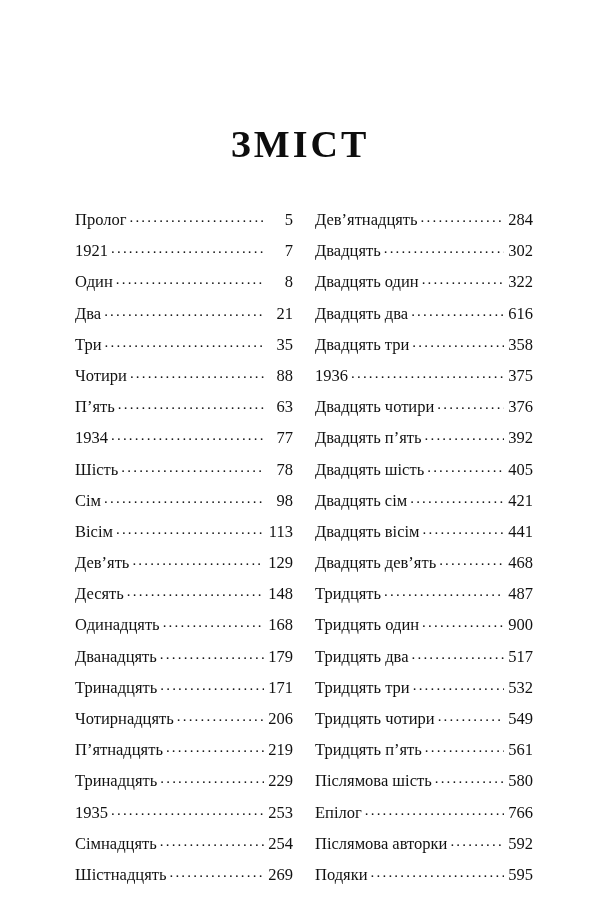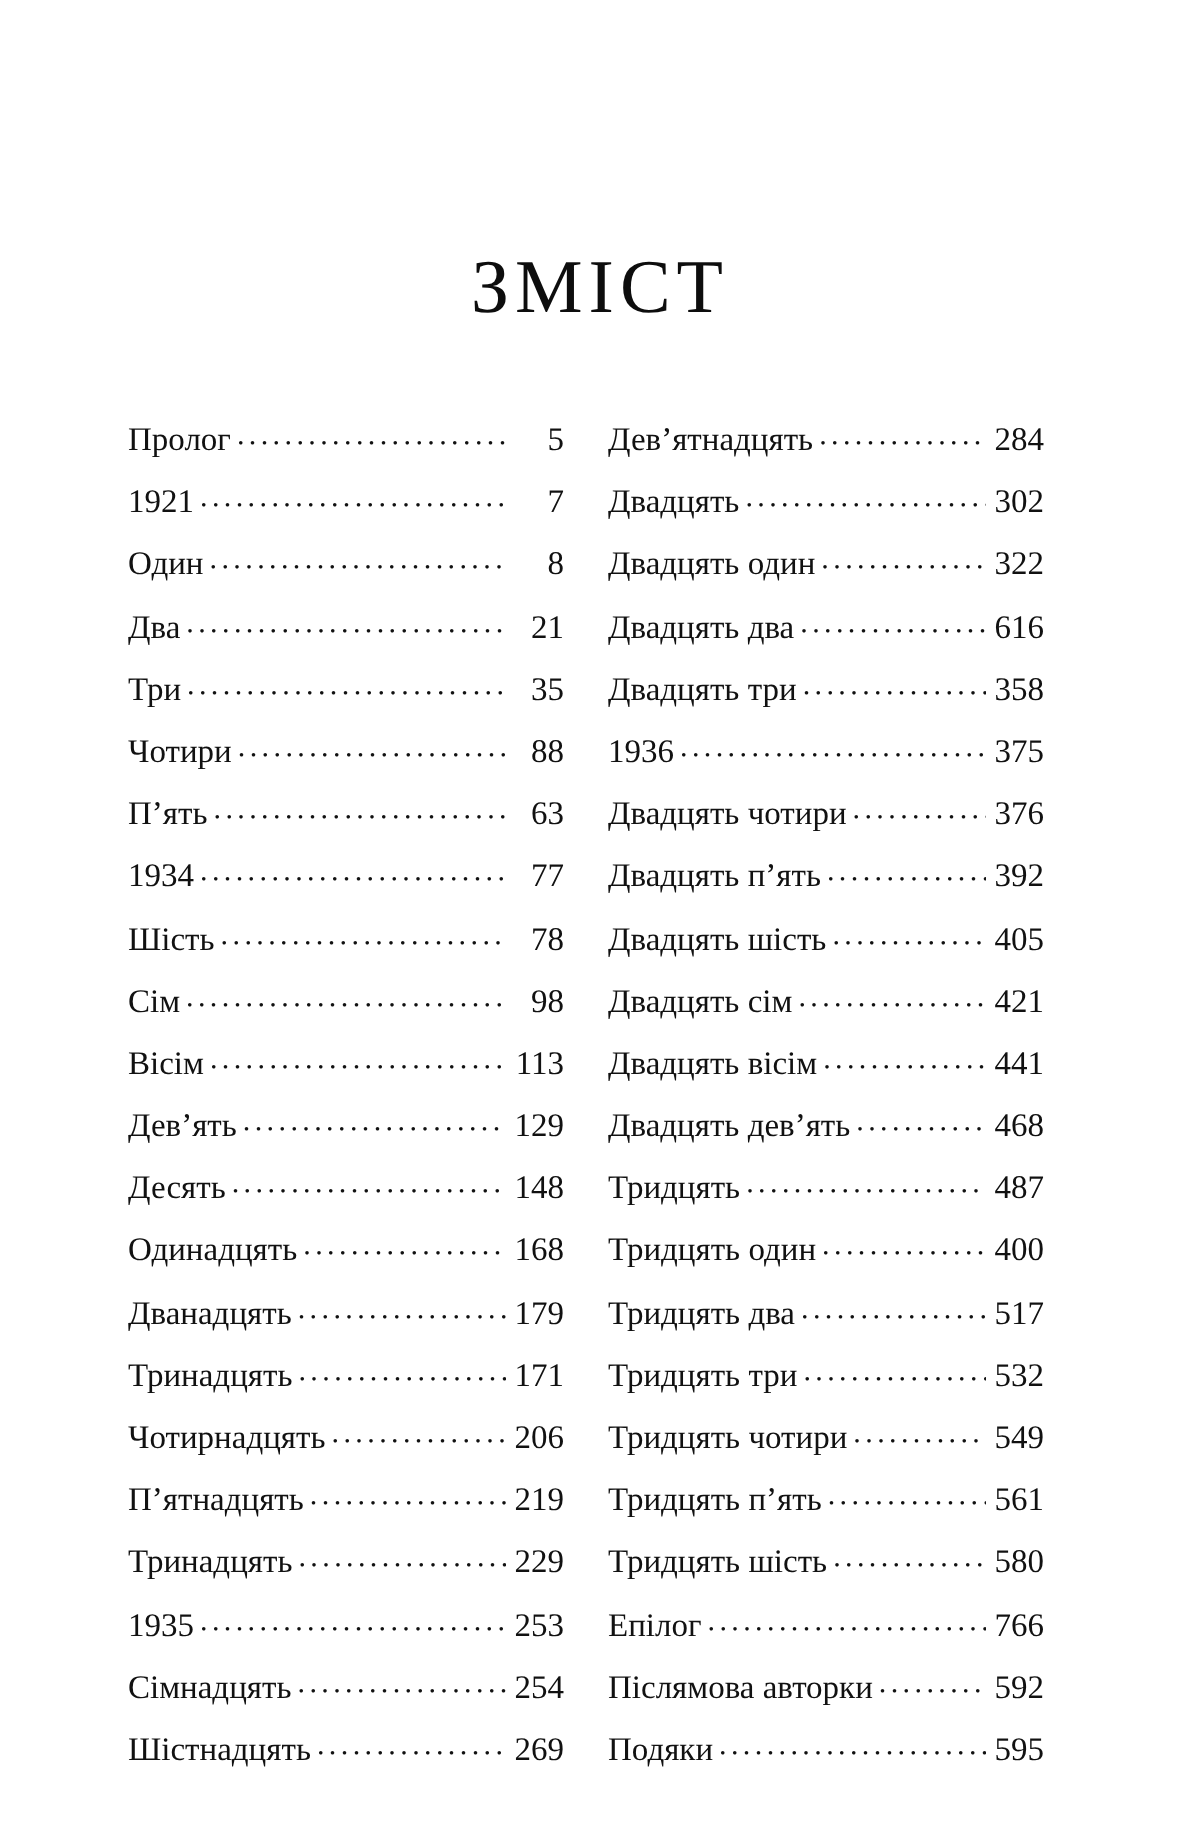--- a/index.html
+++ b/index.html
@@ -18,28 +18,28 @@
     width: 600px;
     height: 921px;
     position: relative;
     box-sizing: border-box;
   }
   .title {
     text-align: center;
     font-family: "Liberation Serif", serif;
     font-size: 38px;
     letter-spacing: 3px;
-    font-weight: 400;
+    font-weight: 700;
     margin: 0;
     padding-top: 122px;
     color: #0d0d0d;
   }
   .columns {
     display: flex;
-    justify-content: flex-end;
+    justify-content: center;
     gap: 22px;
     margin-top: 46px;
     padding-left: 86px;
     padding-right: 78px;
     box-sizing: border-box;
   }
   .col {
     width: 218px;
     display: flex;
     flex-direction: column;
@@ -252,21 +252,21 @@
           <span class="page-num">468</span>
         </div>
         <div class="entry">
           <span class="label">Тридцять</span>
           <span class="dots">.............................................</span>
           <span class="page-num">487</span>
         </div>
         <div class="entry">
           <span class="label">Тридцять один</span>
           <span class="dots">.............................................</span>
-          <span class="page-num">400</span>
+          <span class="page-num">900</span>
         </div>
         <div class="entry">
           <span class="label">Тридцять два</span>
           <span class="dots">.............................................</span>
           <span class="page-num">517</span>
         </div>
         <div class="entry">
           <span class="label">Тридцять три</span>
           <span class="dots">.............................................</span>
           <span class="page-num">532</span>
@@ -275,21 +275,21 @@
           <span class="label">Тридцять чотири</span>
           <span class="dots">.............................................</span>
           <span class="page-num">549</span>
         </div>
         <div class="entry">
           <span class="label">Тридцять п’ять</span>
           <span class="dots">.............................................</span>
           <span class="page-num">561</span>
         </div>
         <div class="entry">
-          <span class="label">Тридцять шість</span>
+          <span class="label">Післямова шість</span>
           <span class="dots">.............................................</span>
           <span class="page-num">580</span>
         </div>
         <div class="entry">
           <span class="label">Епілог</span>
           <span class="dots">.............................................</span>
           <span class="page-num">766</span>
         </div>
         <div class="entry">
           <span class="label">Післямова авторки</span>

